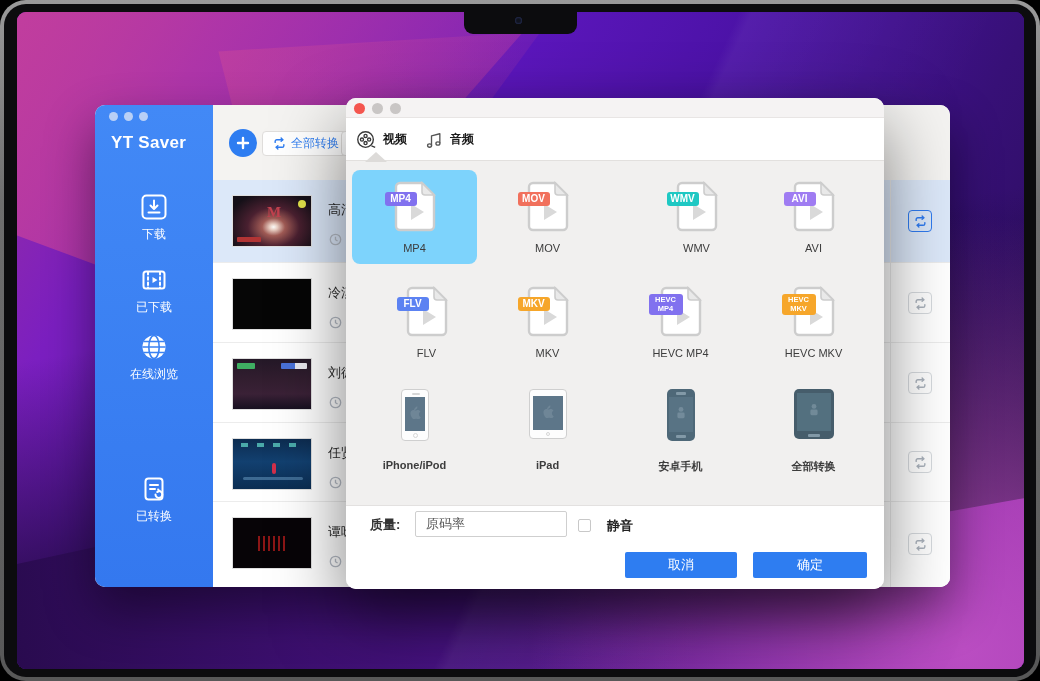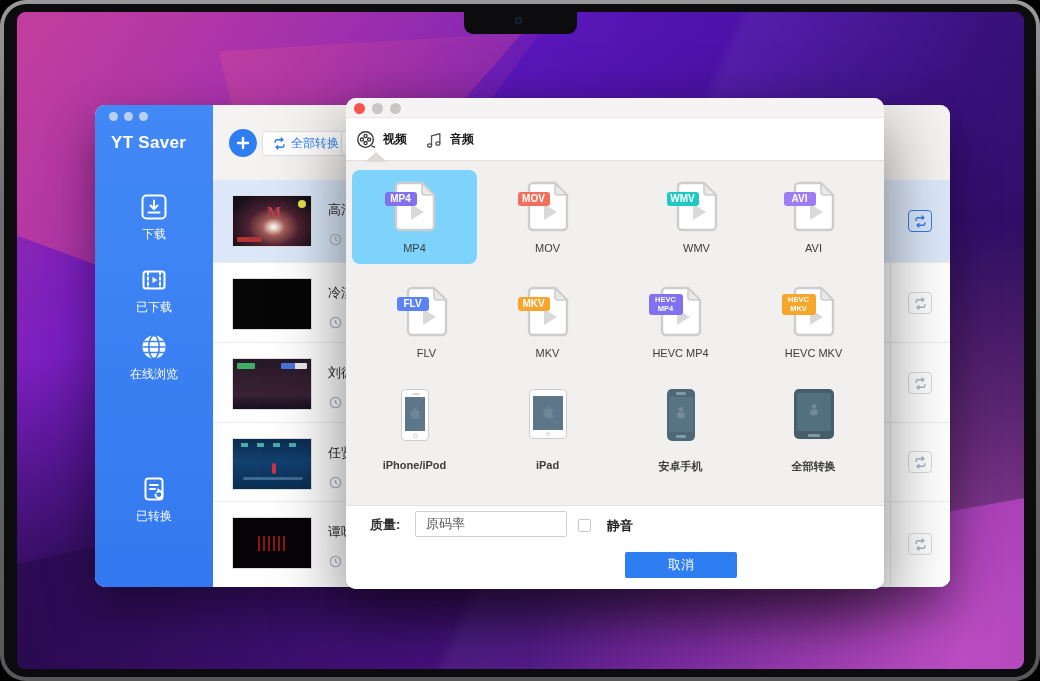--- a/index.html
+++ b/index.html
@@ -493,20 +493,21 @@
           </div>
         <div class="clabel">全部转换</div>
       </div>
 
       <div class="m-bottom">
         <div class="q-label">质量:</div>
         <input class="q-input" readonly="" value="原码率" style="">
         <div class="mute-box"></div>
         <div class="mute-lbl">静音</div>
         <button class="dlg-btn btn-cancel">取消</button>
+        <button class="dlg-btn btn-ok">确定</button>
       </div>
     </div>
   </div>
 
   <div class="notch">
     <div class="camera"></div>
   </div>
 </div>
 
 </body></html>

